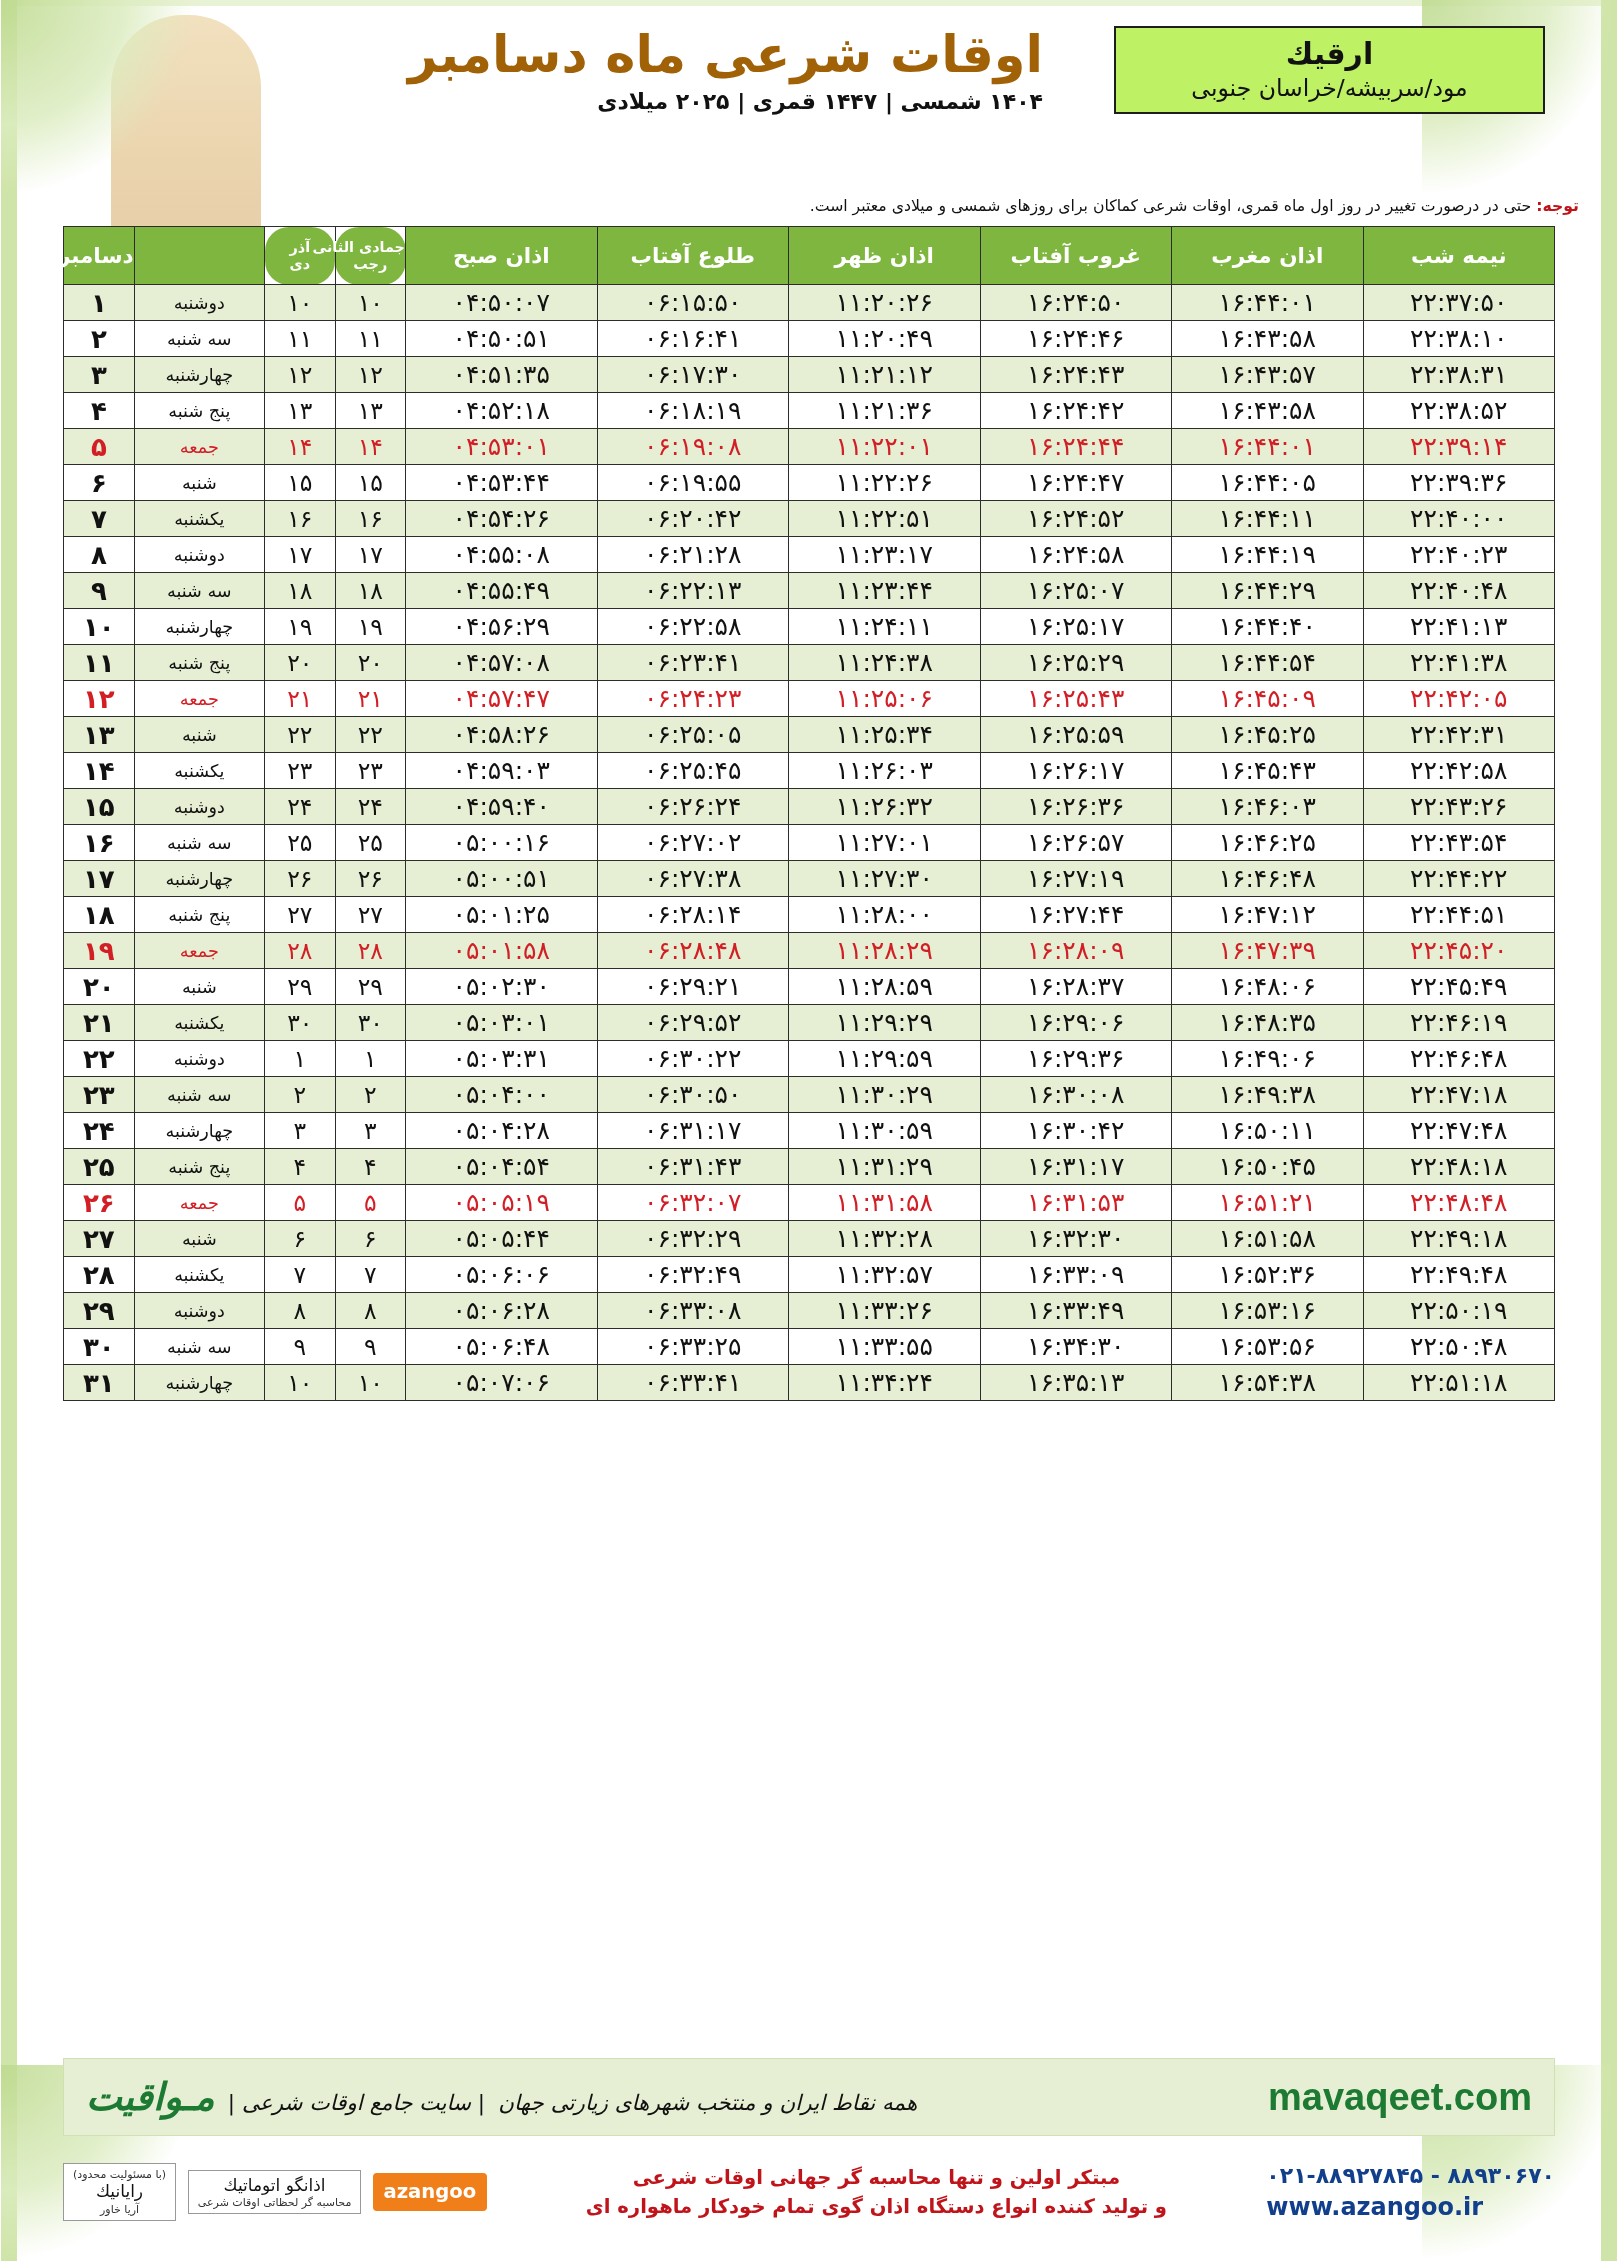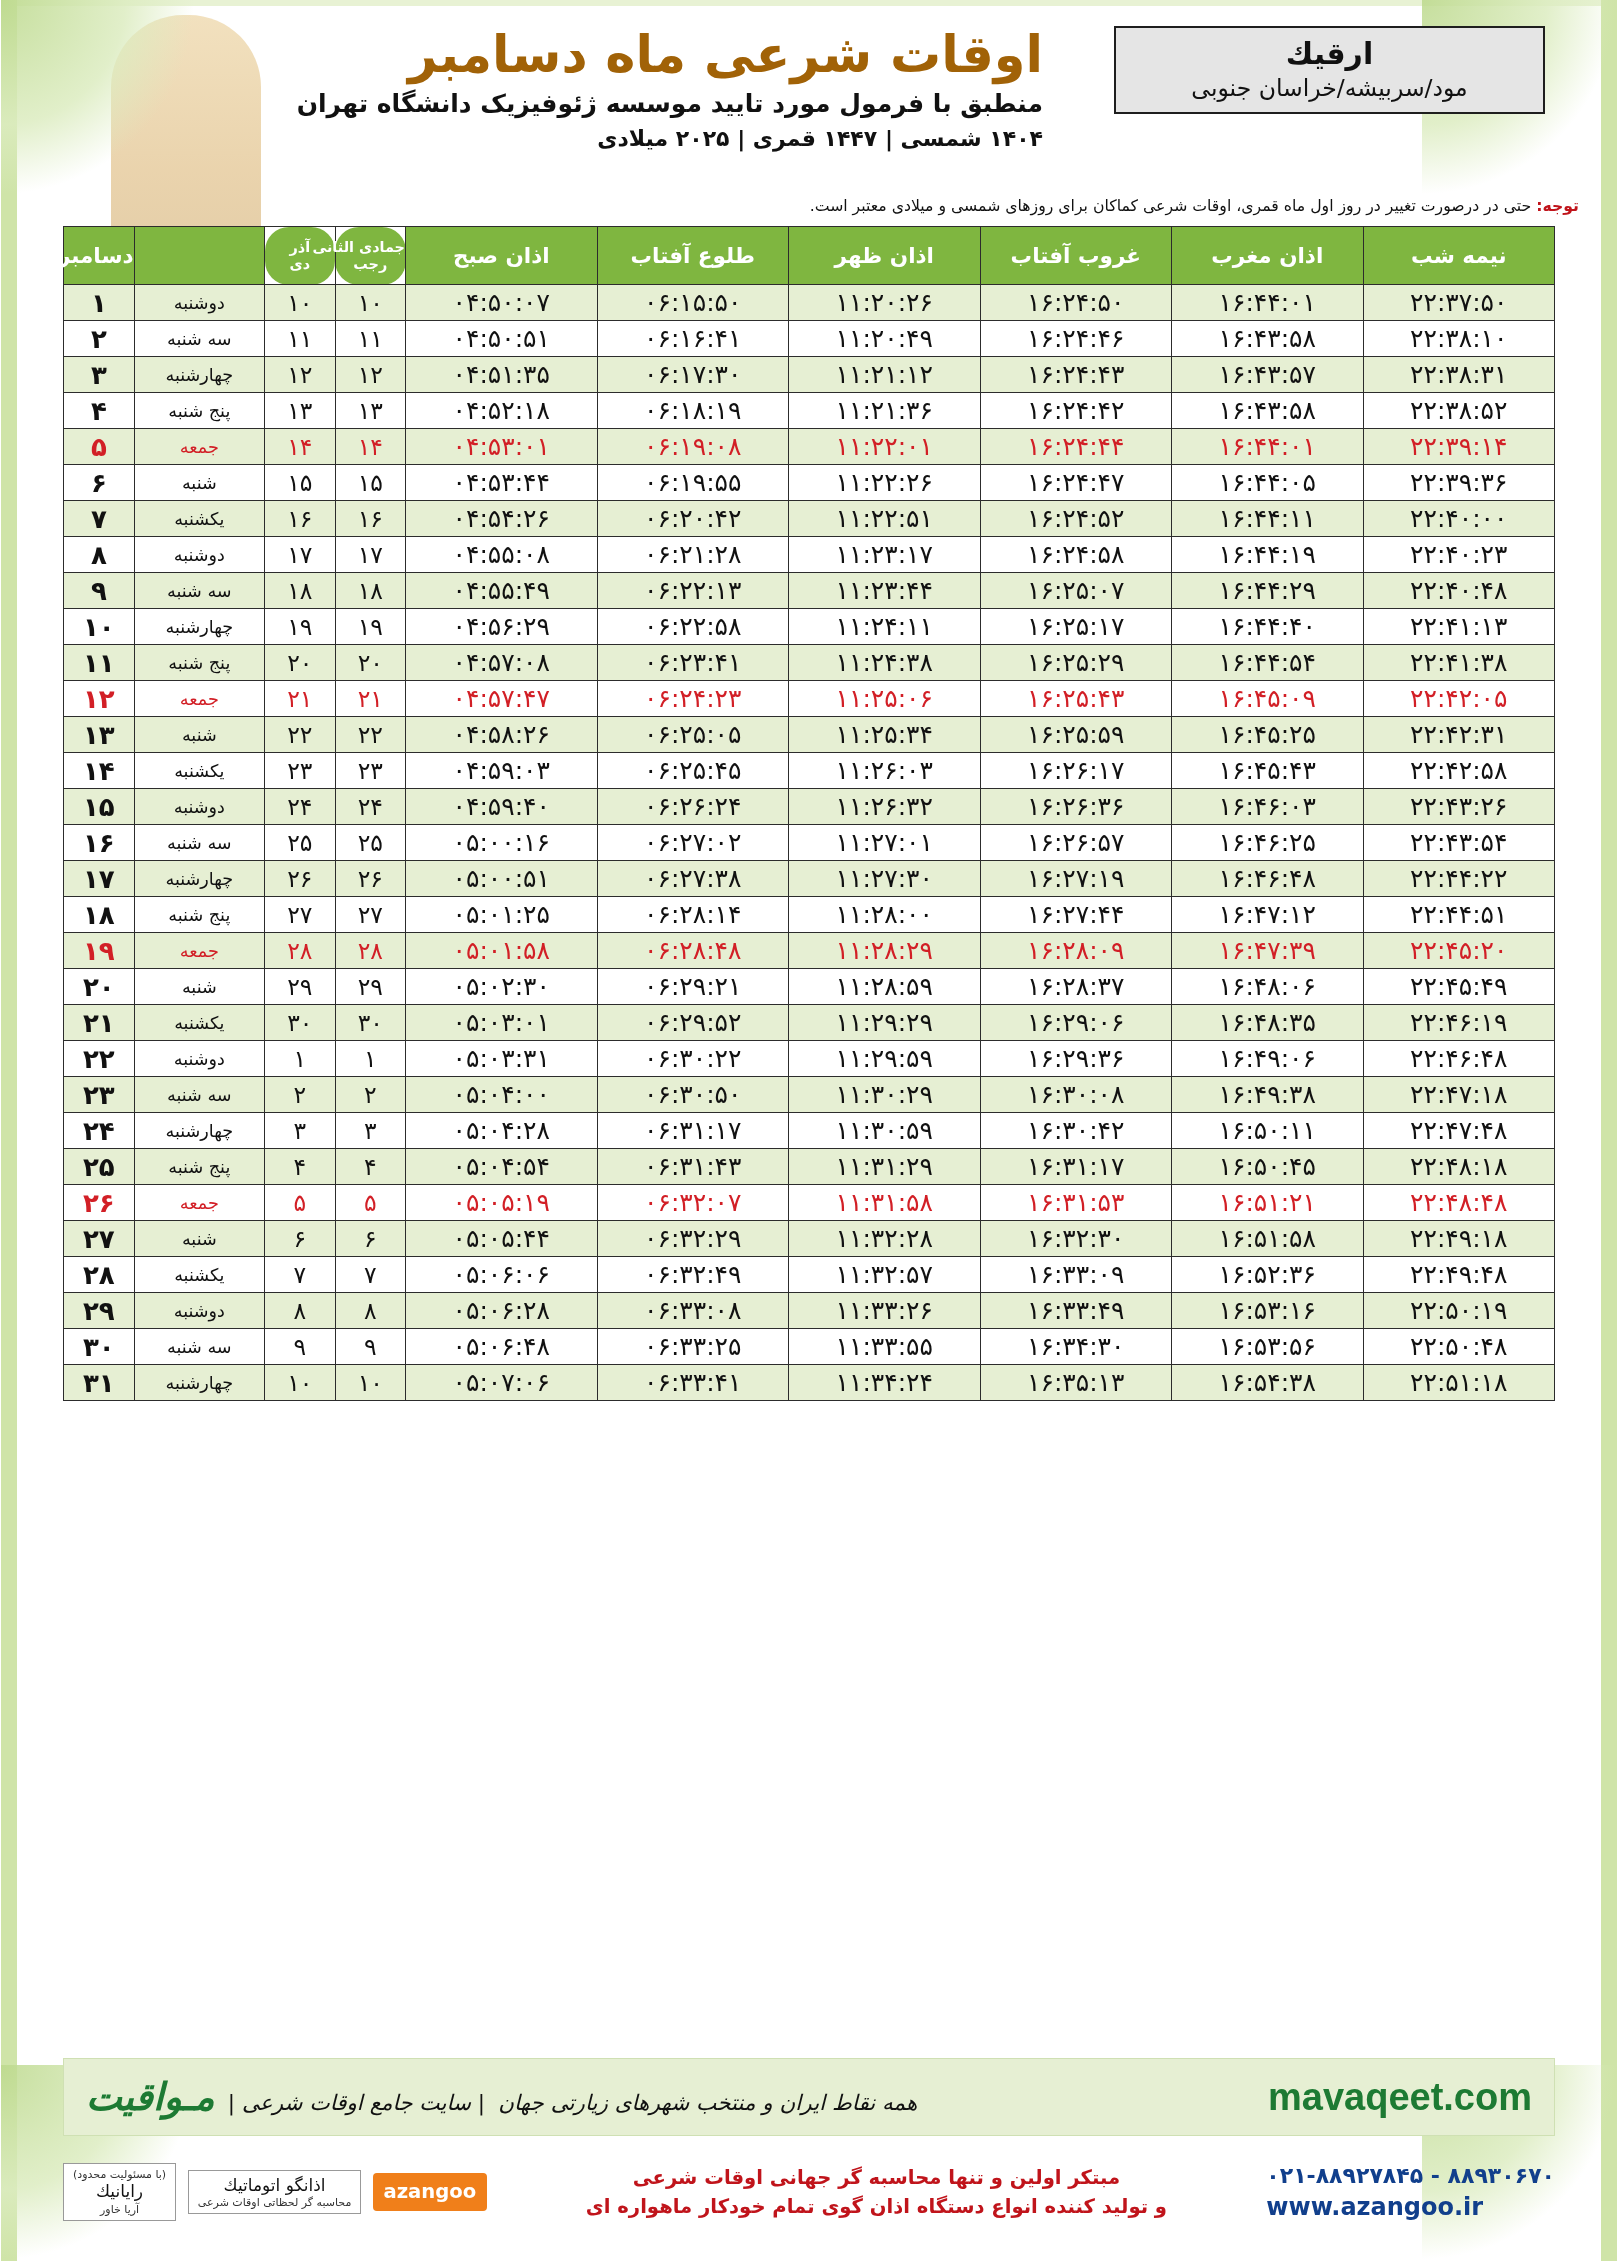--- a/index.html
+++ b/index.html
@@ -30,21 +30,21 @@
   .corner-br{bottom:0;left:0;}
 
   
   .header{
     position:absolute;top:34px;right:39px;left:39px;height:163px;
   }
   .city-box{
     position:absolute;right:34px;top:-7.8px;
     width:431px;
     border:2px solid #1e1e1e;
-    background:#e5e5e5;
+    background:#bef264;
     padding:9px 6.5px 10.4px;
     text-align:center;
     box-sizing:border-box;
   }
   .city-name{font-size:30px;font-weight:bold;color:#111;line-height:1.1;}
   .city-sub{font-size:23.5px;color:#111;margin-top:3.9px;}
   .city-coords{font-size:17px;color:#111;margin-top:6.5px;direction:ltr;unicode-bidi:bidi-override;}
   .title-block{
     position:absolute;left:78px;top:-6.5px;text-align:right;width:926px;
   }
@@ -147,21 +147,20 @@
 
 <div class="header">
   <div class="city-box">
     <div class="city-name">ارقیك</div>
     <div class="city-sub">مود/سربیشه/خراسان جنوبی</div>
   </div>
 
   <div class="title-block">
     <div class="mosque"></div>
     <div class="main-title">اوقات شرعی ماه دسامبر</div>
-    <div class="sub-title">منطبق با فرمول مورد تایید موسسه ژئوفیزیک دانشگاه تهران</div>
     <div class="year-line">۱۴۰۴ شمسی | ۱۴۴۷ قمری | ۲۰۲۵ میلادی</div>
   </div>
 </div>
 
 <div class="note">
   <b>توجه:</b>
   <span>حتی در درصورت تغییر در روز اول ماه قمری، اوقات شرعی كماكان برای روزهای شمسی و میلادی معتبر است.</span>
 </div>
 
 <div class="table-wrap">

